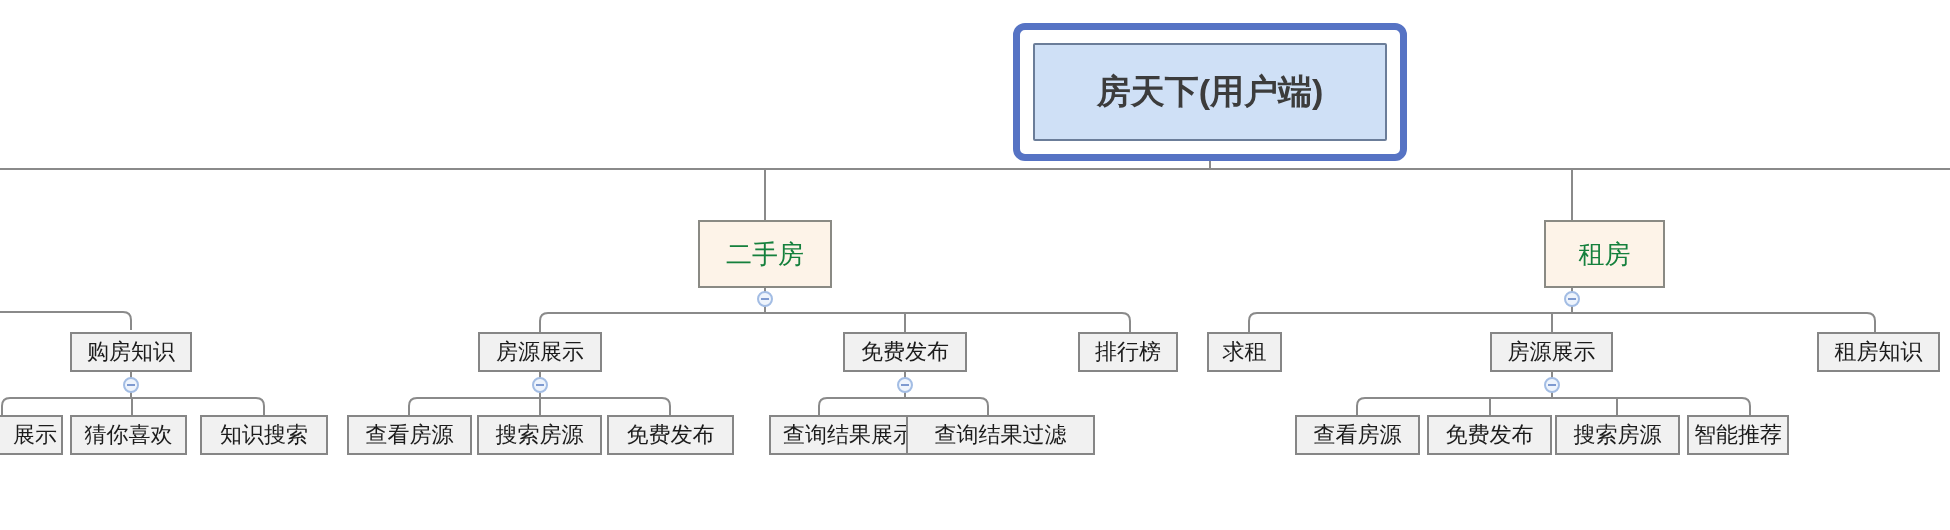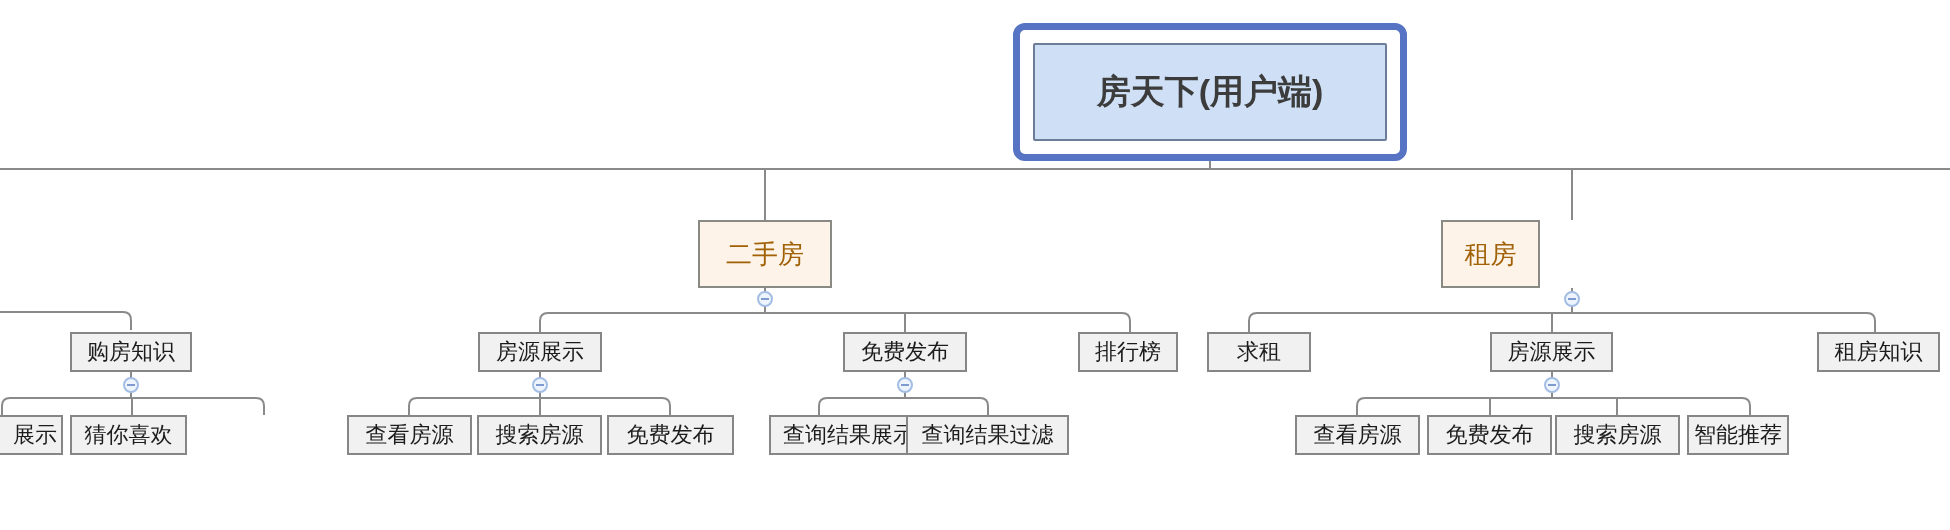--- a/index.html
+++ b/index.html
@@ -10,21 +10,21 @@
   #wires{position:absolute;left:0;top:0;width:1950px;height:530px;z-index:1;}
   #wires path{stroke:var(--line,#8a8a8a);stroke-width:2;fill:none;}
   .node{
     position:absolute;box-sizing:border-box;z-index:2;
     display:flex;align-items:center;justify-content:center;
     white-space:nowrap;color:var(--text,#1c1c1c);
   }
   .lvl2{
     height:68px;top:220px;font-size:26px;
     background:var(--branch-fill,#fdf3e8);border:2px solid var(--branch-border,#8a8a84);
-    color:#a16207;
+    color:#15803d;
   }
   .lvl3,.lvl4{
     height:40px;font-size:22px;
     background:var(--node-fill,#f1f1f1);border:2px solid var(--node-border,#868686);text-align:right;
   }
   .lvl3{top:332px;}
   .lvl4{top:415px;}
   .cut{justify-content:flex-end;padding-right:4px;}
   .root-outer{
     position:absolute;left:1013px;top:23px;width:394px;height:138px;box-sizing:border-box;z-index:2;
@@ -87,39 +87,40 @@
     <path d="M1357 415 V406 Q1357 398 1365 398 H1742 Q1750 398 1750 406 V415"></path>
     <path d="M1490 398 V415"></path>
     <path d="M1617 398 V415"></path>
   </svg>
 
   <div class="root-outer">
     <div class="root-inner">房天下(用户端)</div>
   </div>
 
   <div class="node lvl2" style="left:698px;width:134px">二手房</div>
-  <div class="node lvl2" style="left:1441px;width:99px">租房</div>
+  <div class="node lvl2" style="left:1544px;width:121px">租房</div>
 
   <div class="node lvl3" style="left:70px;width:122px">购房知识</div>
   <div class="node lvl3" style="left:478px;width:124px">房源展示</div>
   <div class="node lvl3" style="left:843px;width:124px">免费发布</div>
   <div class="node lvl3" style="left:1078px;width:100px">排行榜</div>
-  <div class="node lvl3" style="left:1207px;width:104px">求租</div>
+  <div class="node lvl3" style="left:1207px;width:75px">求租</div>
   <div class="node lvl3" style="left:1490px;width:123px">房源展示</div>
   <div class="node lvl3" style="left:1817px;width:123px">租房知识</div>
 
   <div class="node lvl4 cut" style="left:-58px;width:121px">展示</div>
   <div class="node lvl4" style="left:70px;width:117px">猜你喜欢</div>
+  <div class="node lvl4" style="left:200px;width:128px">知识搜索</div>
 
   <div class="node lvl4" style="left:347px;width:125px">查看房源</div>
   <div class="node lvl4" style="left:477px;width:125px">搜索房源</div>
   <div class="node lvl4" style="left:607px;width:127px">免费发布</div>
 
   <div class="node lvl4" style="left:769px;width:160px">查询结果展示</div>
-  <div class="node lvl4" style="left:906px;width:163px">查询结果过滤</div>
+  <div class="node lvl4" style="left:906px;width:189px">查询结果过滤</div>
 
   <div class="node lvl4" style="left:1295px;width:125px">查看房源</div>
   <div class="node lvl4" style="left:1427px;width:125px">免费发布</div>
   <div class="node lvl4" style="left:1555px;width:125px">搜索房源</div>
   <div class="node lvl4" style="left:1687px;width:102px">智能推荐</div>
 
   <div class="collapse" style="left:757px;top:291px">
     <span class="bar"></span>
   </div>
   <div class="collapse" style="left:1564px;top:291px">

